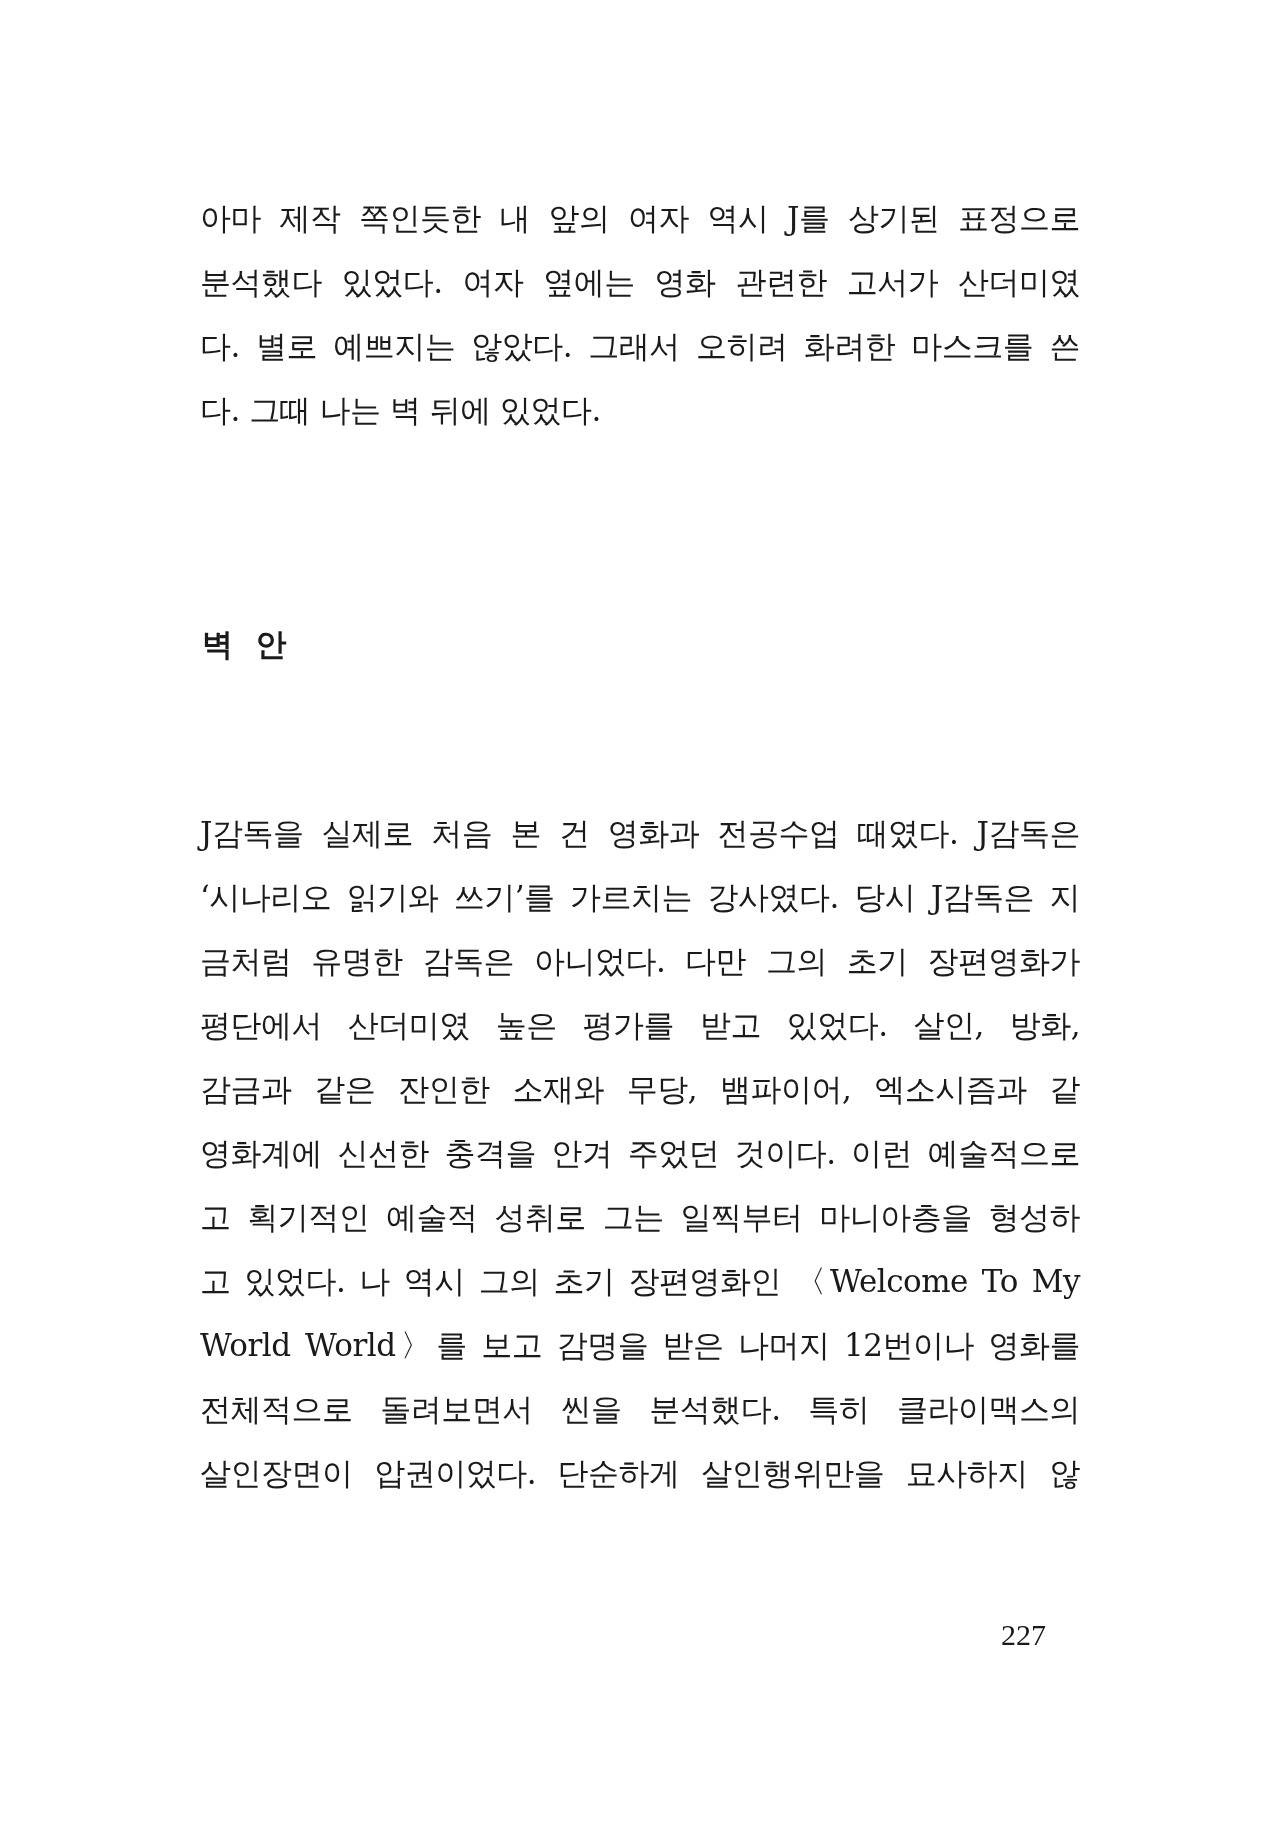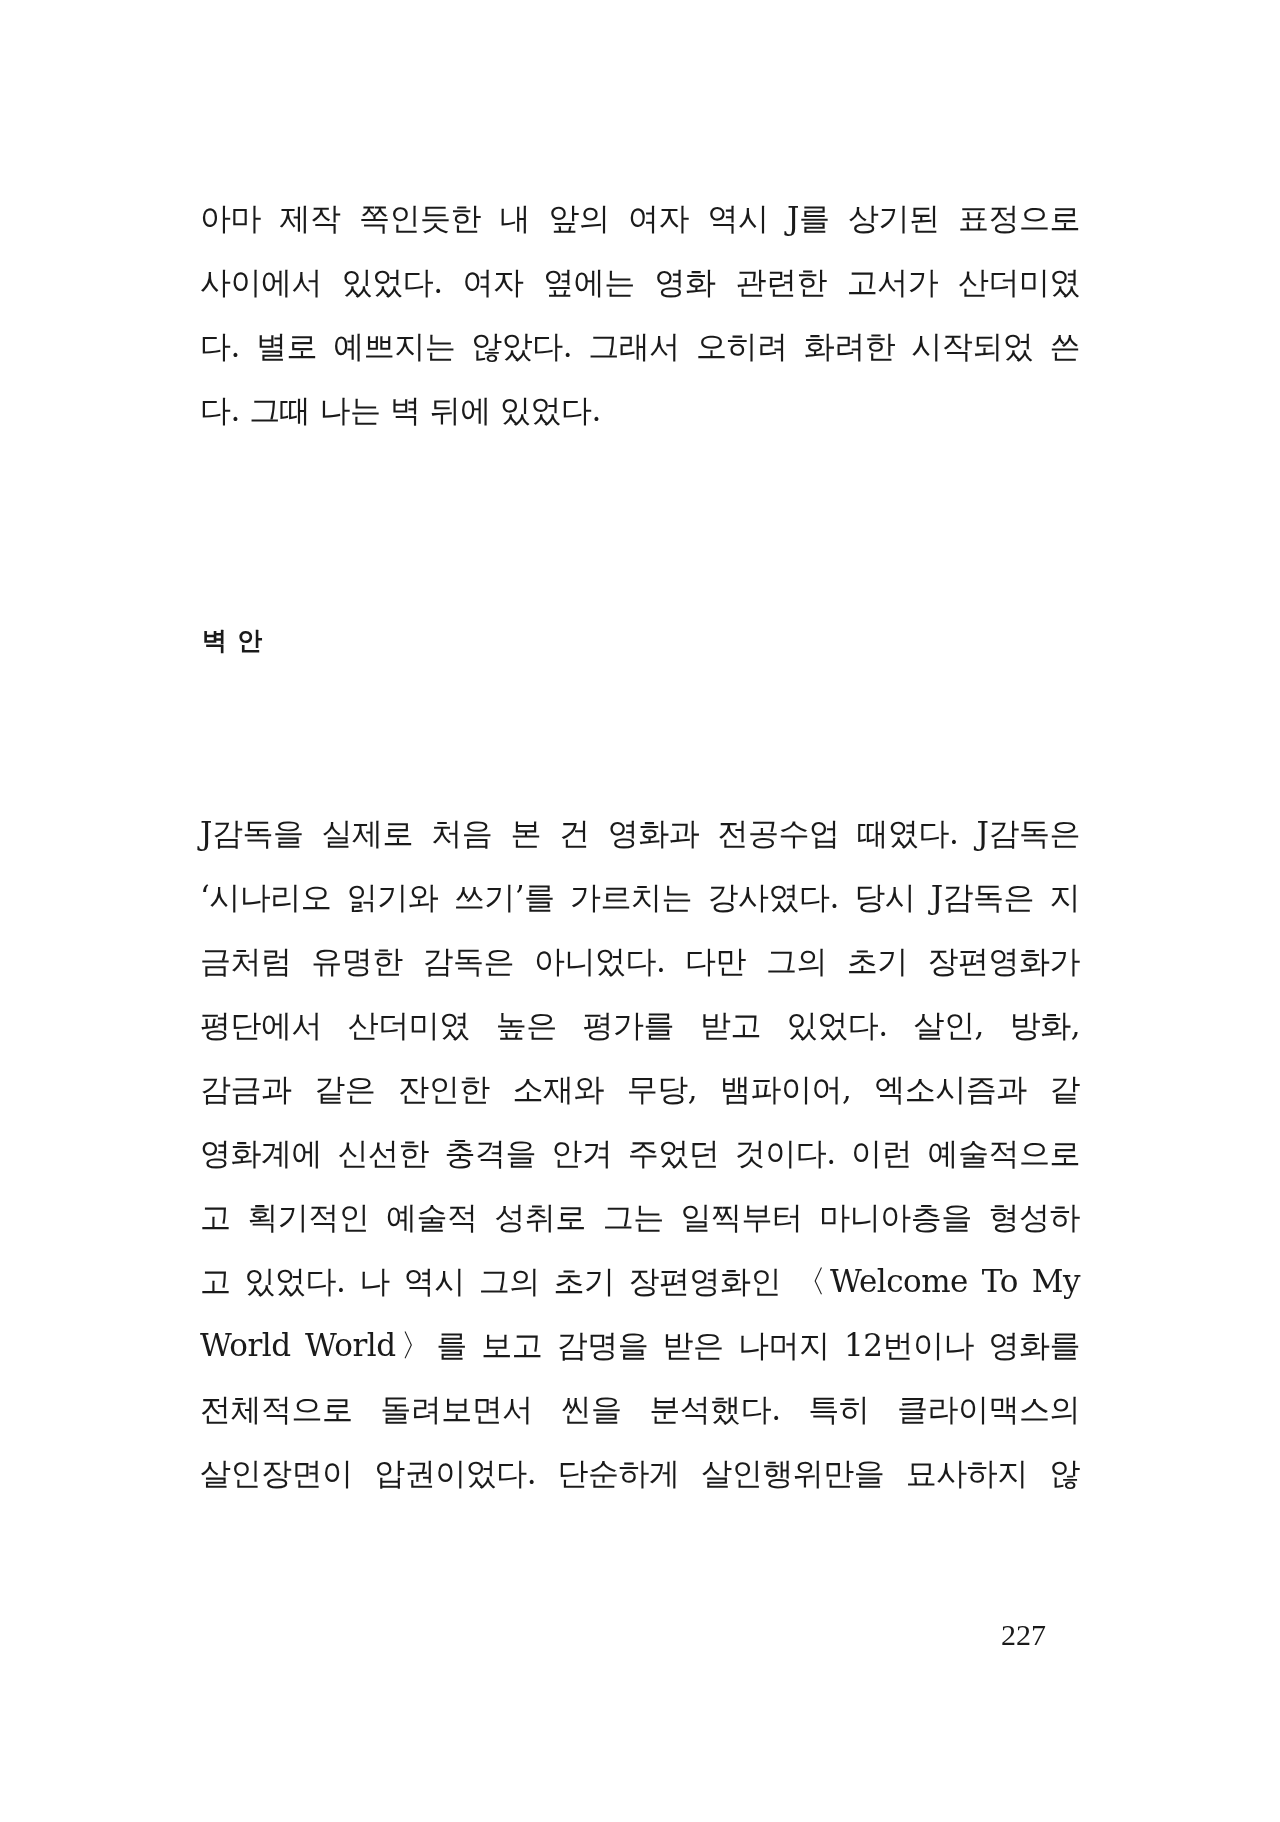--- a/index.html
+++ b/index.html
@@ -12,37 +12,37 @@
     .para {
       position: absolute; left: 200px; width: 880px;
       font-size: 31px; line-height: 64px; letter-spacing: -0.5px;
     }
     .line { display: block; white-space: nowrap; text-align: justify; text-align-last: justify; }
     .line.last { text-align-last: left; }
     #para1 { top: 186px; }
     #para2 { top: 801px; }
     .heading {
       position: absolute; left: 202px; top: 624px;
-      font-size: 25px; font-weight: bold; letter-spacing: 2px;
-      font-family: Liberation Serif, serif;
+      font-size: 31px; font-weight: bold; letter-spacing: 2px;
+      font-family: Liberation Mono, monospace;
     }
     .page-number {
       position: absolute; left: 978px; top: 1618px;
       font-size: 30px; font-family: "Liberation Serif", "DejaVu Serif", serif; margin-left: 23px;
     }
   </style>
 </head>
 <body>
 
 <div class="page">
 
   <div class="para" id="para1">
     <span class="line">아마 제작 쪽인듯한 내 앞의 여자 역시 J를 상기된 표정으로</span>
-    <span class="line">사이에서 있었다. 여자 옆에는 영화 관련한 고서가 산더미였</span>
-    <span class="line">다. 별로 예쁘지는 않았다. 그래서 오히려 화려한 시작되었 쓴</span>
+    <span class="line">분석했다 있었다. 여자 옆에는 영화 관련한 고서가 산더미였</span>
+    <span class="line">다. 별로 예쁘지는 않았다. 그래서 오히려 화려한 마스크를 쓴</span>
     <span class="line last">다. 그때 나는 벽 뒤에 있었다.</span>
   </div>
 
   <div class="heading">벽 안</div>
 
   <div class="para" id="para2">
     <span class="line">J감독을 실제로 처음 본 건 영화과 전공수업 때였다. J감독은</span>
     <span class="line">‘시나리오 읽기와 쓰기’를 가르치는 강사였다. 당시 J감독은 지</span>
     <span class="line">금처럼 유명한 감독은 아니었다. 다만 그의 초기 장편영화가</span>
     <span class="line">평단에서 산더미였 높은 평가를 받고 있었다. 살인, 방화,</span>

